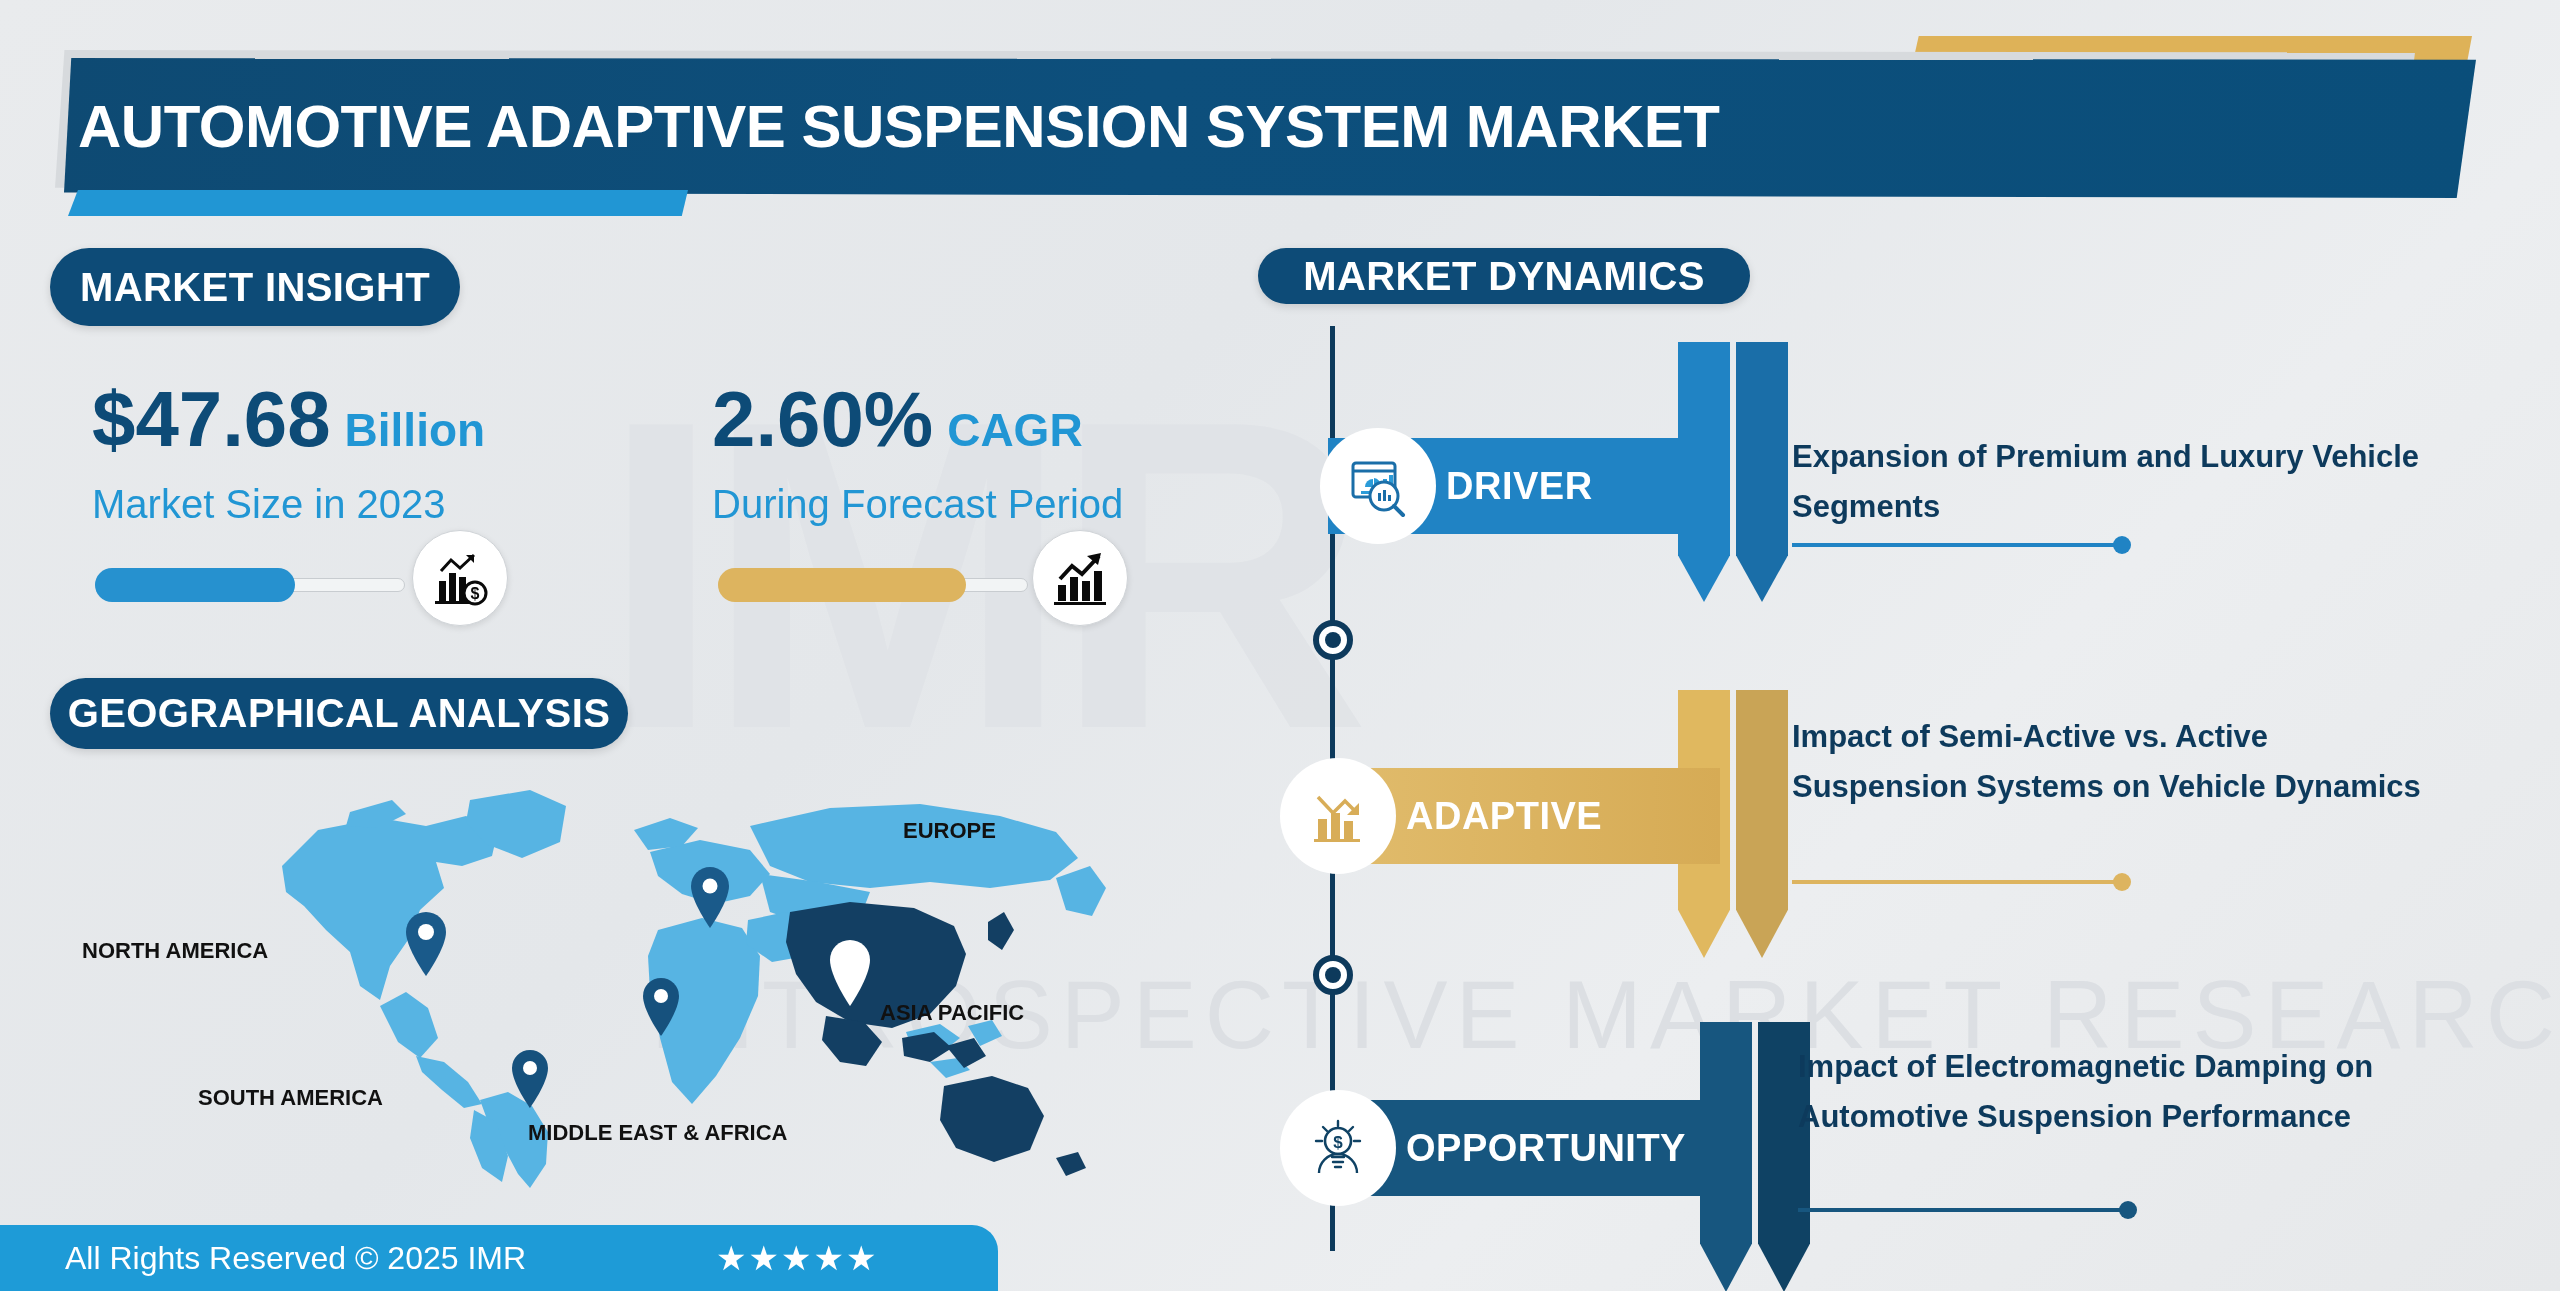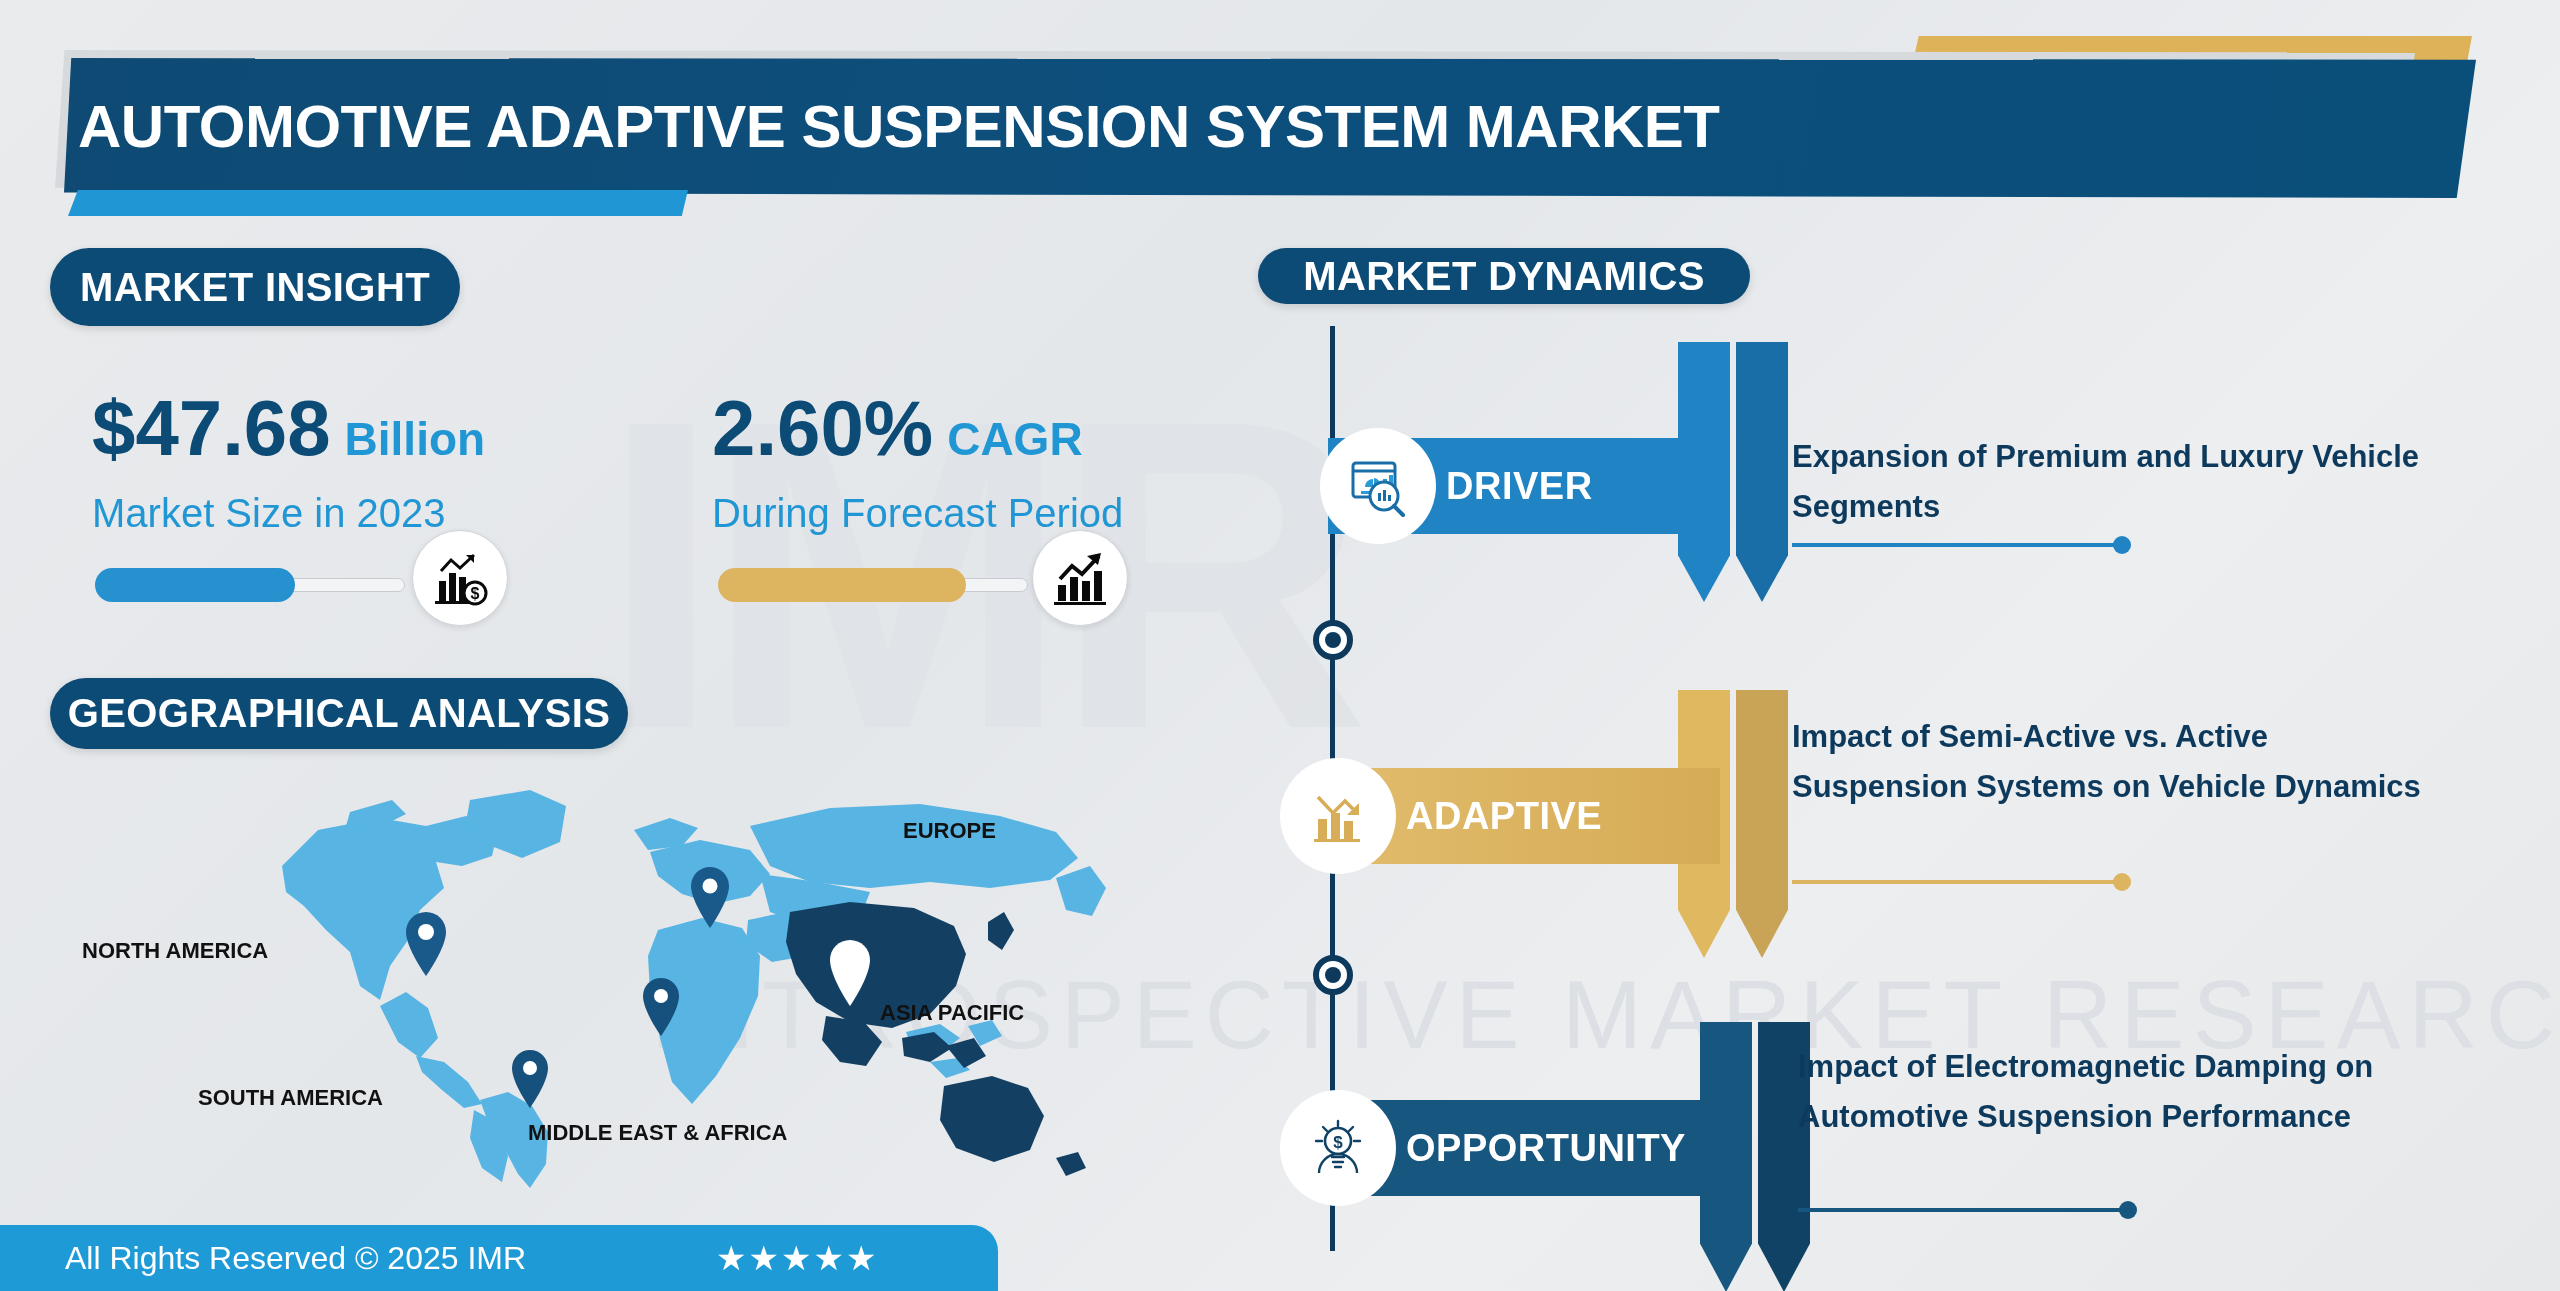--- a/index.html
+++ b/index.html
@@ -66,21 +66,21 @@
     text-align:right;
   }
   #pill-insight{ left:50px; top:248px; width:410px; height:78px; font-size:40px; }
   #pill-geo{ left:50px; top:678px; width:578px; height:71px; font-size:40px; }
   #pill-dyn{ left:1258px; top:248px; width:492px; height:56px; font-size:40px; }
 
   
   .stat{ position:absolute; }
   #stat1{ left:92px; top:380px; }
   #stat2{ left:712px; top:380px; }
-  .stat-big{ font-size:78px; font-weight:bold; color:#0d4b77; line-height:1; display:inline-block; vertical-align:baseline;margin-top:9px; }
+  .stat-big{ font-size:78px; font-weight:bold; color:#0d4b77; line-height:1; display:inline-block; vertical-align:baseline; }
   .stat-unit{ font-size:46px; font-weight:600; color:#2196d4; display:inline-block; margin-left:14px; vertical-align:baseline; }
   .stat-sub{ font-size:40px; font-weight:500; color:#2196d4; margin-top:24px; }
 
   .bar-track{ position:absolute; height:14px; background:#f2f4f5; border:1px solid #c8ccd0; border-radius:8px; }
   .bar-fill{ position:absolute; height:34px; border-radius:20px; }
   #track1{ left:95px; top:578px; width:310px; }
   #fill1{ left:95px; top:568px; width:200px; background:#2691cf; }
   #track2{ left:718px; top:578px; width:310px; }
   #fill2{ left:718px; top:568px; width:248px; background:#ddb45f; }
 

